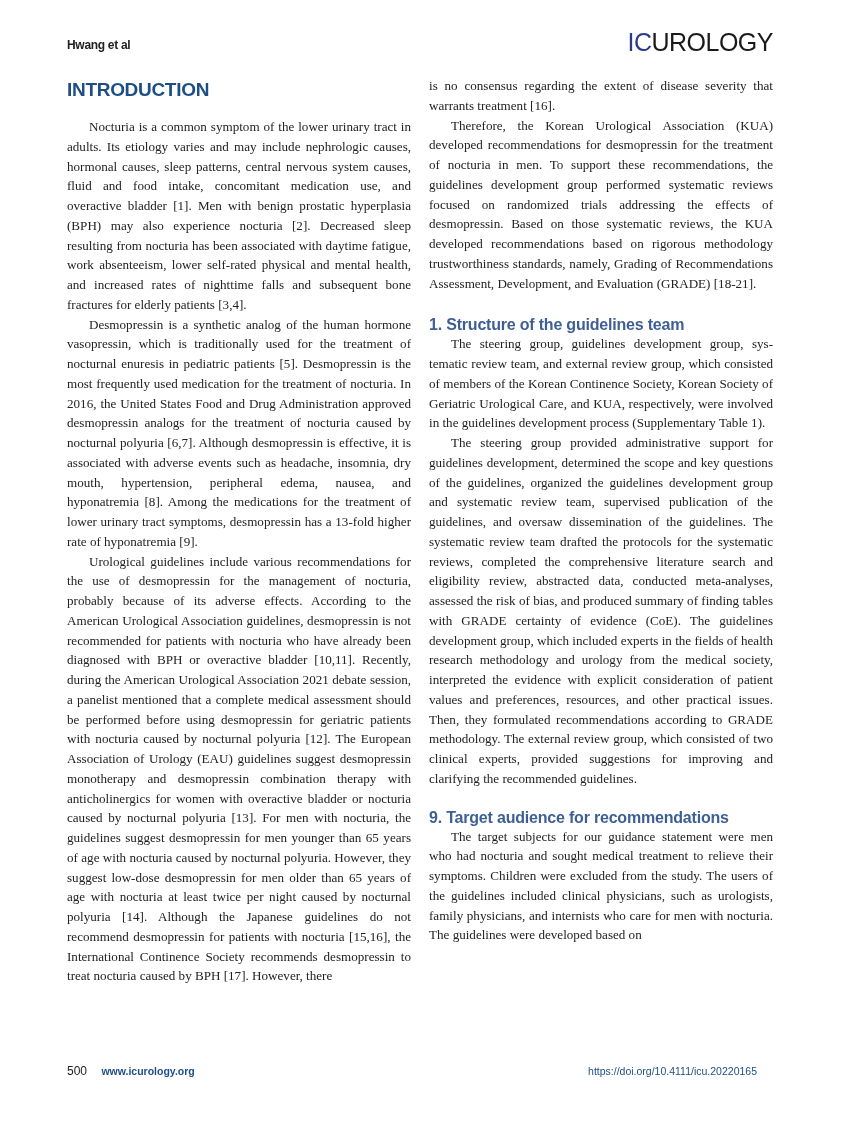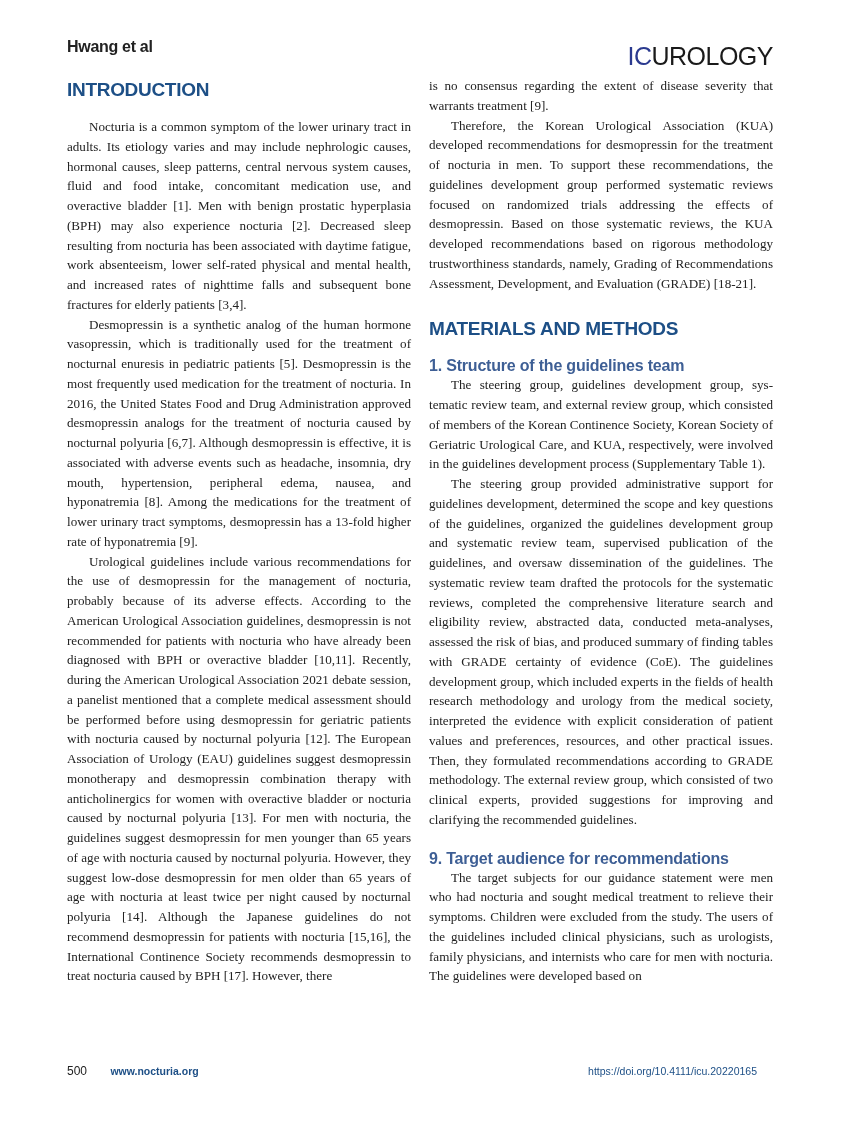--- a/index.html
+++ b/index.html
@@ -1,25 +1,25 @@
 <!DOCTYPE html>
 <html><head>
 <meta charset="utf-8">
 <style>
   html, body { margin: 0; padding: 0; background: #ffffff; }
   body { width: 841px; height: 1122px; position: relative; overflow: hidden; }
   .running-head {
     position: absolute; left: 67px; top: 38px;
-    font-family: "Liberation Sans", sans-serif; font-size: 16px; font-weight: bold;
+    font-family: "Liberation Sans", sans-serif; font-size: 12px; font-weight: bold;
     color: #222; letter-spacing: -0.3px;
   }
   .logo {
     position: absolute; right: 68px; top: 28px;
     font-family: "Liberation Sans", sans-serif; font-size: 25px; letter-spacing: -0.5px;
-    line-height: 28px; color: #1a1a1a; margin-top: 14px;
+    line-height: 28px; color: #1a1a1a;
   }
   .logo .ic { color: #2b3a8f; }
   .column {
     position: absolute; top: 76px; width: 344px;
     font-family: "Liberation Serif", serif; font-size: 13.1px; line-height: 19.75px;
     color: #222; text-align: justify; hyphens: manual;
   }
   .col-left { left: 67px; }
   .col-right { left: 429px; }
   .column p { margin: 0; text-indent: 22px; }
@@ -32,50 +32,49 @@
   .sub-heading {
     font-family: "Liberation Sans", sans-serif; font-weight: bold; font-size: 16px;
     color: #3e5f95; line-height: 19px; margin: 0; text-align: left; letter-spacing: -0.2px;
   }
   .gap-before-section { height: 22px; }
   .gap-before-sub { height: 19px; }
   .footer-left {
     position: absolute; left: 67px; top: 1064px;
     font-family: "Liberation Sans", sans-serif; font-size: 12px; color: #222;
   }
-  .footer-left .page-no { margin-right: 20px; }
+  .footer-left .page-no { margin-right: 11px; }
   .footer-left .site { color: #1d4f86; font-weight: bold; font-size: 10.5px; }
   .footer-right {
     position: absolute; right: 84px; top: 1065px;
     font-family: "Liberation Sans", sans-serif; font-size: 10.5px; color: #1d4f86;
   }
 </style>
 </head>
 <body>
 
 <div class="running-head">Hwang et al</div>
 <div class="logo"><span class="ic">IC</span><span>UROLOGY</span></div>
 
 <div class="column col-left">
   <h2 class="sec-heading">INTRODUCTION</h2>
   <p>Nocturia is a common symptom of the lower urinary tract in adults. Its etiology varies and may include ne­phrologic causes, hormonal causes, sleep patterns, central nervous system causes, fluid and food intake, concomitant medication use, and overactive bladder [1]. Men with benign prostatic hyperplasia (BPH) may also experience nocturia [2]. Decreased sleep resulting from nocturia has been associated with daytime fatigue, work absenteeism, lower self-rated physical and mental health, and increased rates of night­time falls and subsequent bone fractures for elderly patients [3,4].</p>
   <p>Desmopressin is a synthetic analog of the human hor­mone vasopressin, which is traditionally used for the treatment of nocturnal enuresis in pediatric patients [5]. Desmopressin is the most frequently used medication for the treatment of nocturia. In 2016, the United States Food and Drug Administration approved desmopressin analogs for the treatment of nocturia caused by nocturnal polyuria [6,7]. Although desmopressin is effective, it is associated with adverse events such as headache, insomnia, dry mouth, hy­pertension, peripheral edema, nausea, and hyponatremia [8]. Among the medications for the treatment of lower urinary tract symptoms, desmopressin has a 13-fold higher rate of hyponatremia [9].</p>
   <p>Urological guidelines include various recommendations for the use of desmopressin for the management of noctu­ria, probably because of its adverse effects. According to the American Urological Association guidelines, desmopressin is not recommended for patients with nocturia who have al­ready been diagnosed with BPH or overactive bladder [10,11]. Recently, during the American Urological Association 2021 debate session, a panelist mentioned that a complete medical assessment should be performed before using desmopres­sin for geriatric patients with nocturia caused by nocturnal polyuria [12]. The European Association of Urology (EAU) guidelines suggest desmopressin monotherapy and desmo­pressin combination therapy with anticholinergics for wom­en with overactive bladder or nocturia caused by nocturnal polyuria [13]. For men with nocturia, the guidelines suggest desmopressin for men younger than 65 years of age with nocturia caused by nocturnal polyuria. However, they sug­gest low-dose desmopressin for men older than 65 years of age with nocturia at least twice per night caused by noctur­nal polyuria [14]. Although the Japanese guidelines do not recommend desmopressin for patients with nocturia [15,16], the International Continence Society recommends desmo­pressin to treat nocturia caused by BPH [17]. However, there</p>
 </div>
 
 <div class="column col-right">
-  <p class="noindent">is no consensus regarding the extent of disease severity that warrants treatment [9].</p>
+  <p class="noindent">is no consensus regarding the extent of disease severity that warrants treatment [16].</p>
   <p>Therefore, the Korean Urological Association (KUA) developed recommendations for desmopressin for the treat­ment of nocturia in men. To support these recommendations, the guidelines development group performed systematic re­views focused on randomized trials addressing the effects of desmopressin. Based on those systematic reviews, the KUA developed recommendations based on rigorous methodology trustworthiness standards, namely, Grading of Recommen­dations Assessment, Development, and Evaluation (GRADE) [18-21].</p>
   <div class="gap-before-section"></div>
-  <h2 class="sec-heading">MATERIALS AND METHODS</h2>
   <h3 class="sub-heading">1. Structure of the guidelines team</h3>
   <p>The steering group, guidelines development group, sys­tematic review team, and external review group, which con­sisted of members of the Korean Continence Society, Korean Society of Geriatric Urological Care, and KUA, respectively, were involved in the guidelines development process (Sup­plementary Table 1).</p>
   <p>The steering group provided administrative support for guidelines development, determined the scope and key ques­tions of the guidelines, organized the guidelines development group and systematic review team, supervised publication of the guidelines, and oversaw dissemination of the guidelines. The systematic review team drafted the protocols for the systematic reviews, completed the comprehensive literature search and eligibility review, abstracted data, conducted meta-analyses, assessed the risk of bias, and produced sum­mary of finding tables with GRADE certainty of evidence (CoE). The guidelines development group, which included experts in the fields of health research methodology and urology from the medical society, interpreted the evidence with explicit consideration of patient values and preferences, resources, and other practical issues. Then, they formulated recommendations according to GRADE methodology. The external review group, which consisted of two clinical ex­perts, provided suggestions for improving and clarifying the recommended guidelines.</p>
   <div class="gap-before-sub"></div>
   <h3 class="sub-heading">9. Target audience for recommendations</h3>
   <p>The target subjects for our guidance statement were men who had nocturia and sought medical treatment to relieve their symptoms. Children were excluded from the study. The users of the guidelines included clinical physicians, such as urologists, family physicians, and internists who care for men with nocturia. The guidelines were developed based on</p>
 </div>
 
 <div class="footer-left">
   <span class="page-no">500</span>
-  <span class="site">www.nocturia.org</span>
+  <span class="site">www.icurology.org</span>
 </div>
 <div class="footer-right">https://doi.org/10.4111/icu.20220165</div>
 
 </body></html>

